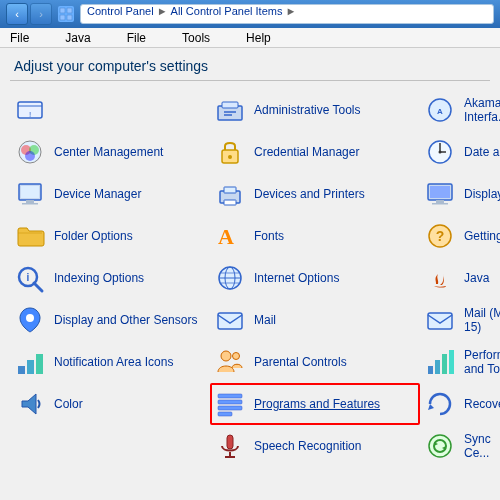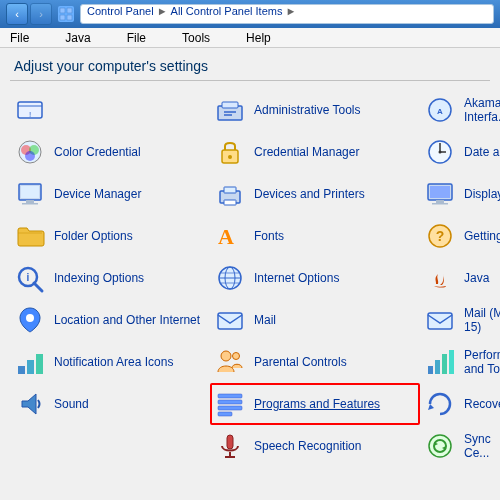--- a/index.html
+++ b/index.html
@@ -176,21 +176,21 @@
       </div>
       <div class="cp-item">
         <div class="cp-item-icon">
           <svg width="32" height="32" viewBox="0 0 32 32">
             <circle cx="16" cy="16" r="11" fill="#e0f0ff" stroke="#888" stroke-width="1"></circle>
             <circle cx="12" cy="14" r="5" fill="rgba(255,0,0,0.4)"></circle>
             <circle cx="20" cy="14" r="5" fill="rgba(0,200,0,0.4)"></circle>
             <circle cx="16" cy="20" r="5" fill="rgba(0,0,255,0.4)"></circle>
           </svg>
         </div>
-        <div class="cp-item-label">Color Credential</div>
+        <div class="cp-item-label">Center Management</div>
       </div>
       <div class="cp-item">
         <div class="cp-item-icon">
           <svg width="32" height="32" viewBox="0 0 32 32">
             <rect x="5" y="6" width="22" height="16" rx="1" fill="#c8d8f0" stroke="#3366cc" stroke-width="1.5"></rect>
             <rect x="7" y="8" width="18" height="12" fill="#ddeeff"></rect>
             <rect x="12" y="22" width="8" height="3" fill="#aabbd0"></rect>
             <rect x="8" y="25" width="16" height="1.5" fill="#aabbd0"></rect>
           </svg>
         </div>
@@ -215,40 +215,40 @@
         </div>
         <div class="cp-item-label">Indexing Options</div>
       </div>
       <div class="cp-item">
         <div class="cp-item-icon">
           <svg width="32" height="32" viewBox="0 0 32 32">
             <path d="M16 4 C10 4 6 9 6 14 C6 22 16 28 16 28 C16 28 26 22 26 14 C26 9 22 4 16 4Z" fill="#4488ff" stroke="#2255aa" stroke-width="1"></path>
             <circle cx="16" cy="14" r="4" fill="white"></circle>
           </svg>
         </div>
-        <div class="cp-item-label">Location and Other Internet</div>
+        <div class="cp-item-label">Display and Other Sensors</div>
       </div>
       <div class="cp-item">
         <div class="cp-item-icon">
           <svg width="32" height="32" viewBox="0 0 32 32">
             <rect x="4" y="20" width="7" height="8" fill="#4488cc"></rect>
             <rect x="13" y="14" width="7" height="14" fill="#44aacc"></rect>
             <rect x="22" y="8" width="7" height="20" fill="#44ccaa"></rect>
           </svg>
         </div>
         <div class="cp-item-label">Notification Area Icons</div>
       </div>
       <div class="cp-item">
         <div class="cp-item-icon">
           <svg width="32" height="32" viewBox="0 0 32 32">
             <path d="M8 13 L8 19 L14 19 L22 26 L22 6 L14 13 Z" fill="#4488cc" stroke="#2255aa" stroke-width="1"></path>
             <path d="M24 12 Q27 16 24 20" fill="none" stroke="#2255aa" stroke-width="2"></path>
           </svg>
         </div>
-        <div class="cp-item-label">Sound</div>
+        <div class="cp-item-label">Color</div>
       </div>
     </div>
     <div class="cp-column">
       <div class="cp-item">
         <div class="cp-item-icon">
           <svg width="32" height="32" viewBox="0 0 32 32">
             <rect x="4" y="12" width="24" height="14" rx="1" fill="#c8d8f0" stroke="#3366cc" stroke-width="1.5"></rect>
             <rect x="8" y="8" width="16" height="6" rx="1" fill="#d8e8ff" stroke="#3366cc" stroke-width="1"></rect>
             <line x1="10" y1="18" x2="22" y2="18" stroke="#3366cc" stroke-width="1.5"></line>
             <line x1="10" y1="21" x2="18" y2="21" stroke="#3366cc" stroke-width="1.5"></line>

